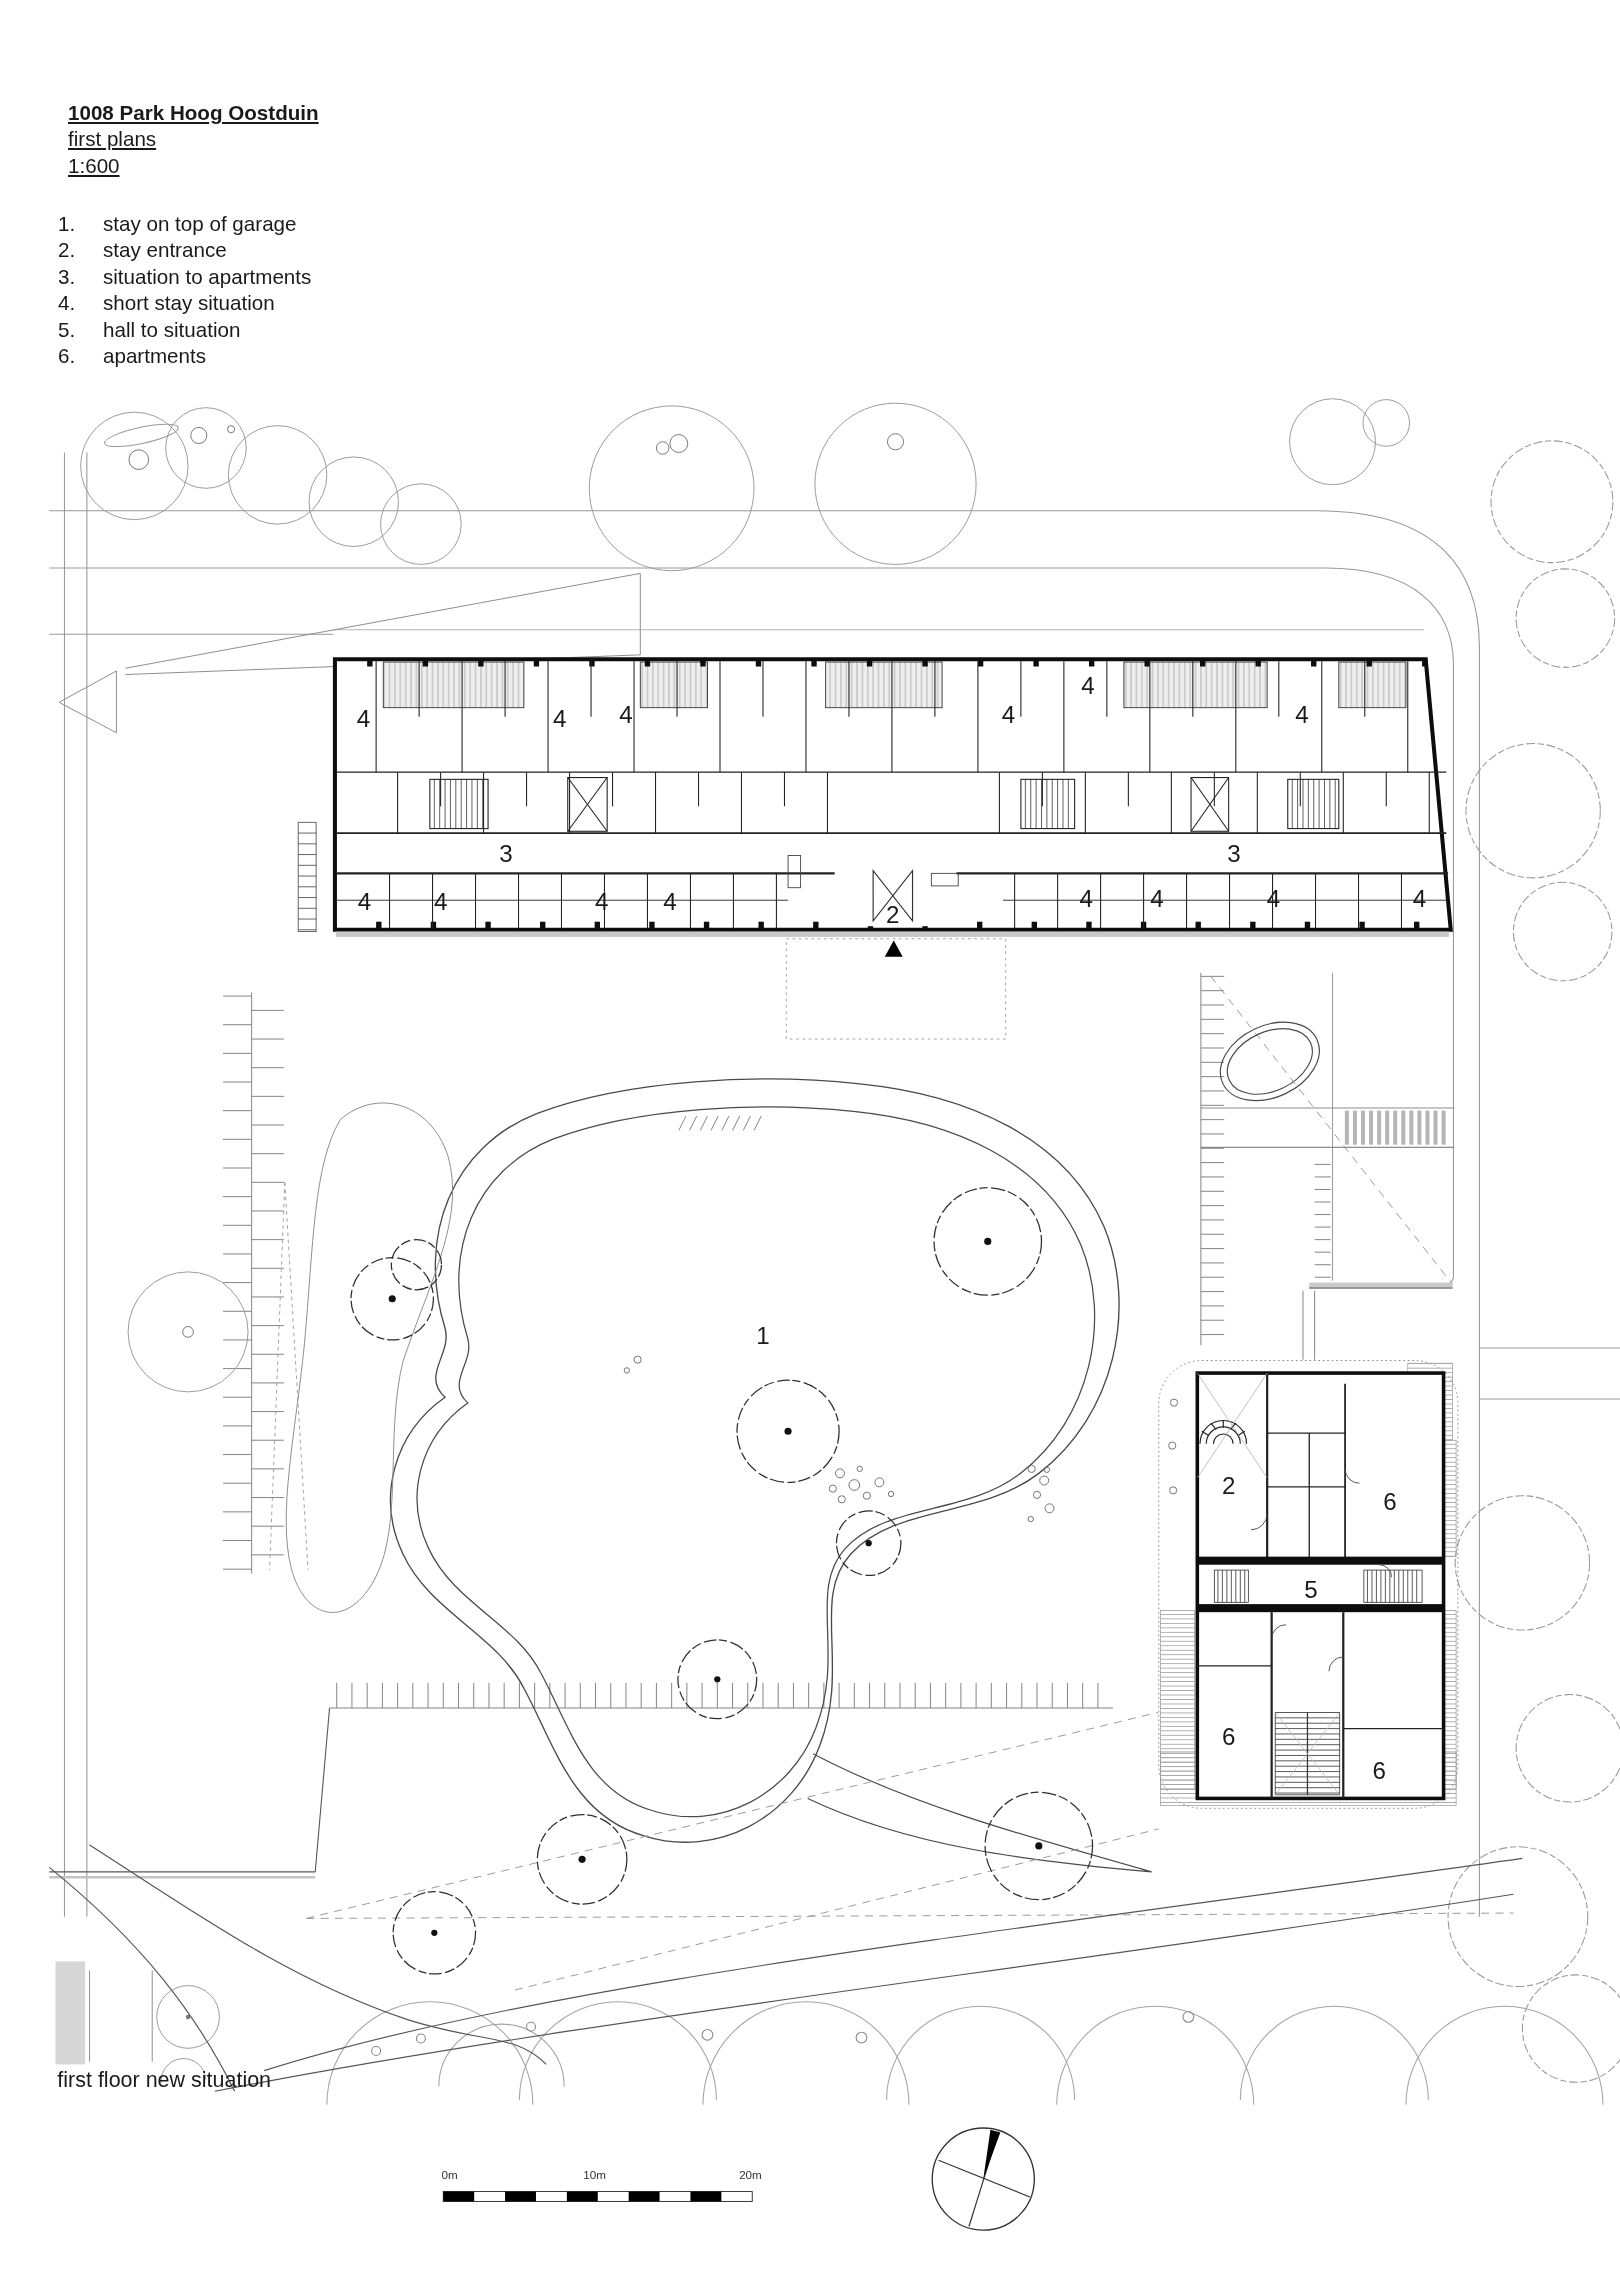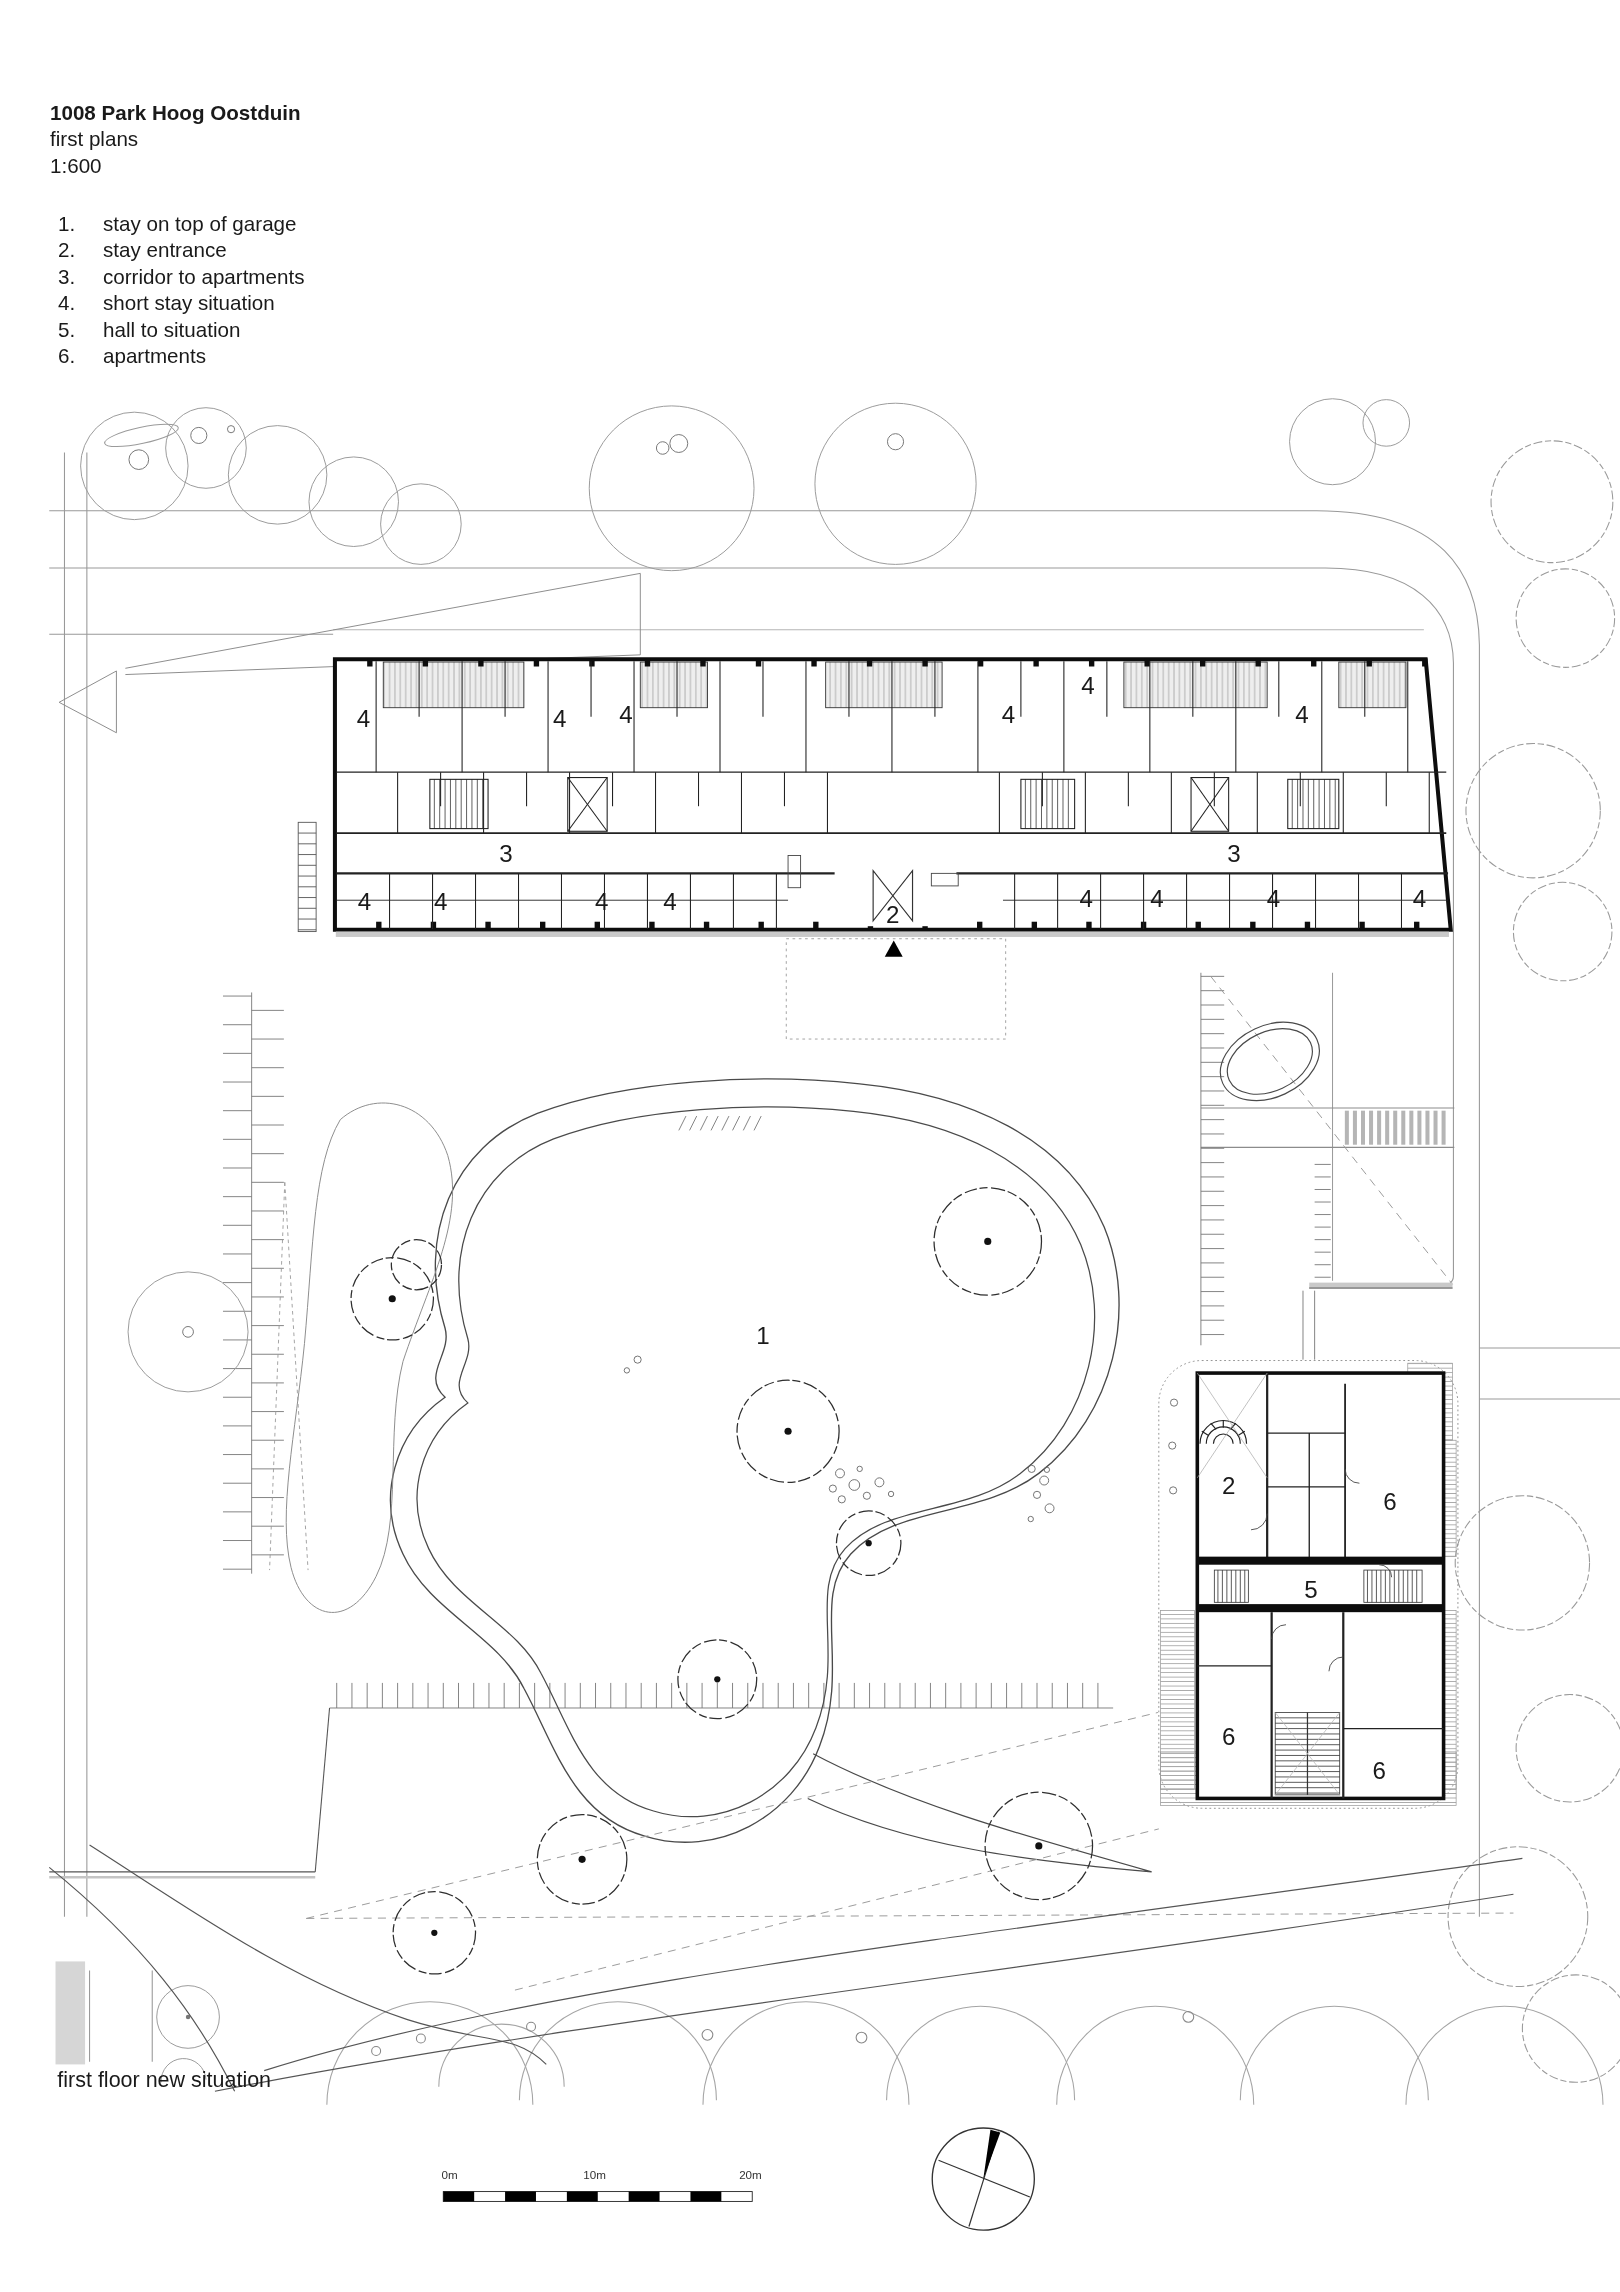--- a/index.html
+++ b/index.html
@@ -1,18 +1,18 @@
 <!DOCTYPE html>
 <html style="font-size:14.3px"><head>
 <meta charset="utf-8">
 <style>
   html,body{margin:0;padding:0;background:#ffffff;}
   #page{position:relative;width:1620px;height:2293px;background:#ffffff;overflow:hidden;
         font-family:"Liberation Sans", sans-serif;color:#1a1a1a;}
-  #titleblock{position:absolute;left:50px;top:100px;font-size:20.6px;line-height:26.4px;}
+  #titleblock{position:absolute;left:68px;top:100px;font-size:20.6px;line-height:26.4px;text-decoration:underline;}
   #titleblock .t{font-weight:bold;}
   #legend{position:absolute;left:58px;top:211px;font-size:20.6px;line-height:26.4px;}
   .lrow{display:flex;}
   .lnum{width:45px;}
   svg{position:absolute;left:0;top:0;}
   text{font-family:"Liberation Sans", sans-serif;fill:#1a1a1a;}
   .roomnum{font-size:27px;font-weight:500;}
   .caption{font-size:24px;}
   .scalenum{font-size:13px;fill:#333;}
 </style>
@@ -31,21 +31,21 @@
     <div class="lrow">
         <span class="lnum">1.</span>
         <span>stay on top of garage</span>
       </div>
     <div class="lrow">
         <span class="lnum">2.</span>
         <span>stay entrance</span>
       </div>
     <div class="lrow">
         <span class="lnum">3.</span>
-        <span>corridor to apartments</span>
+        <span>situation to apartments</span>
       </div>
     <div class="lrow">
         <span class="lnum">4.</span>
         <span>short stay situation</span>
       </div>
     <div class="lrow">
         <span class="lnum">5.</span>
         <span>hall to situation</span>
       </div>
     <div class="lrow">

